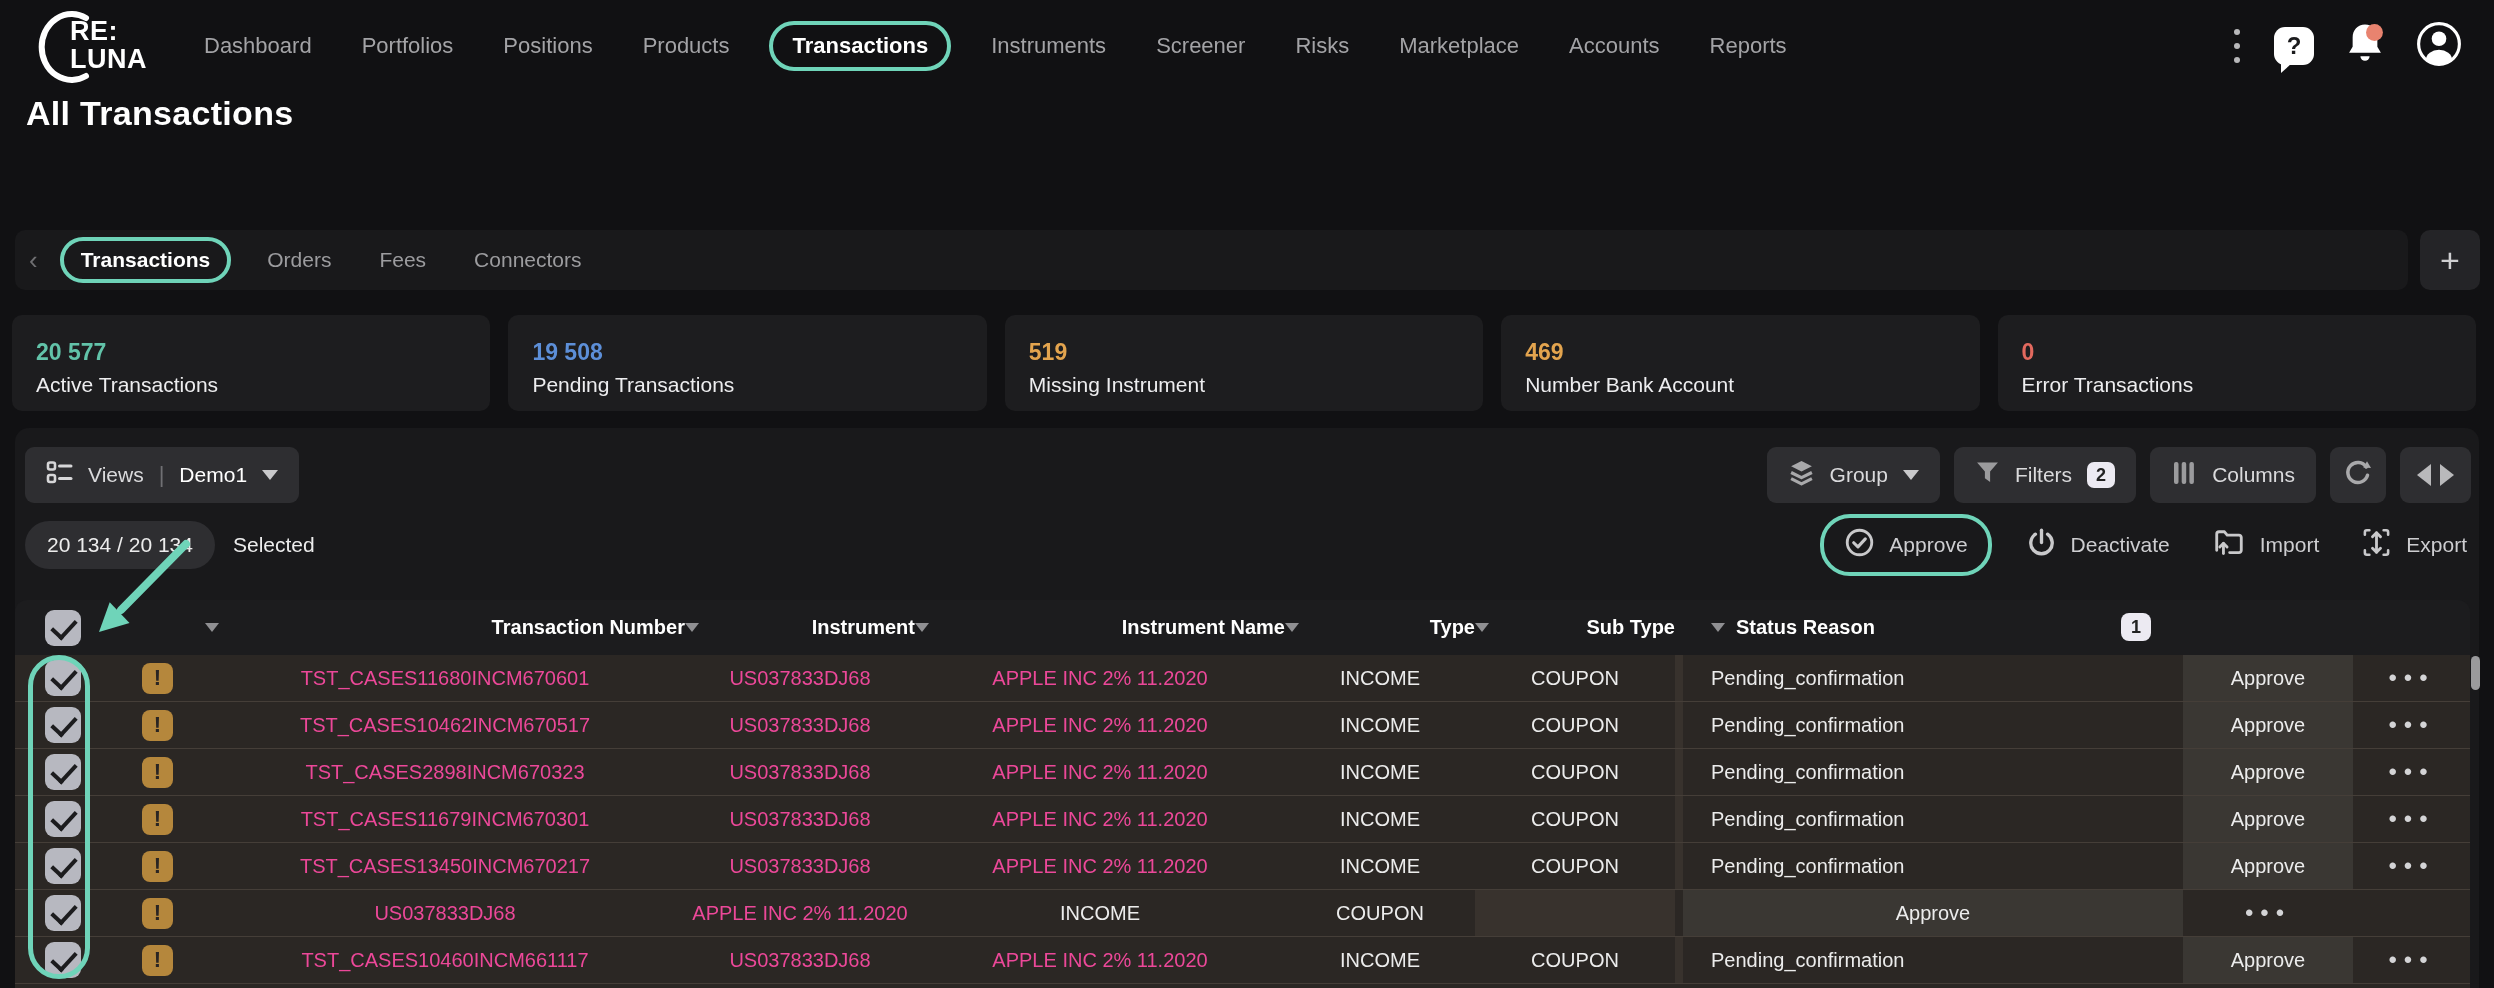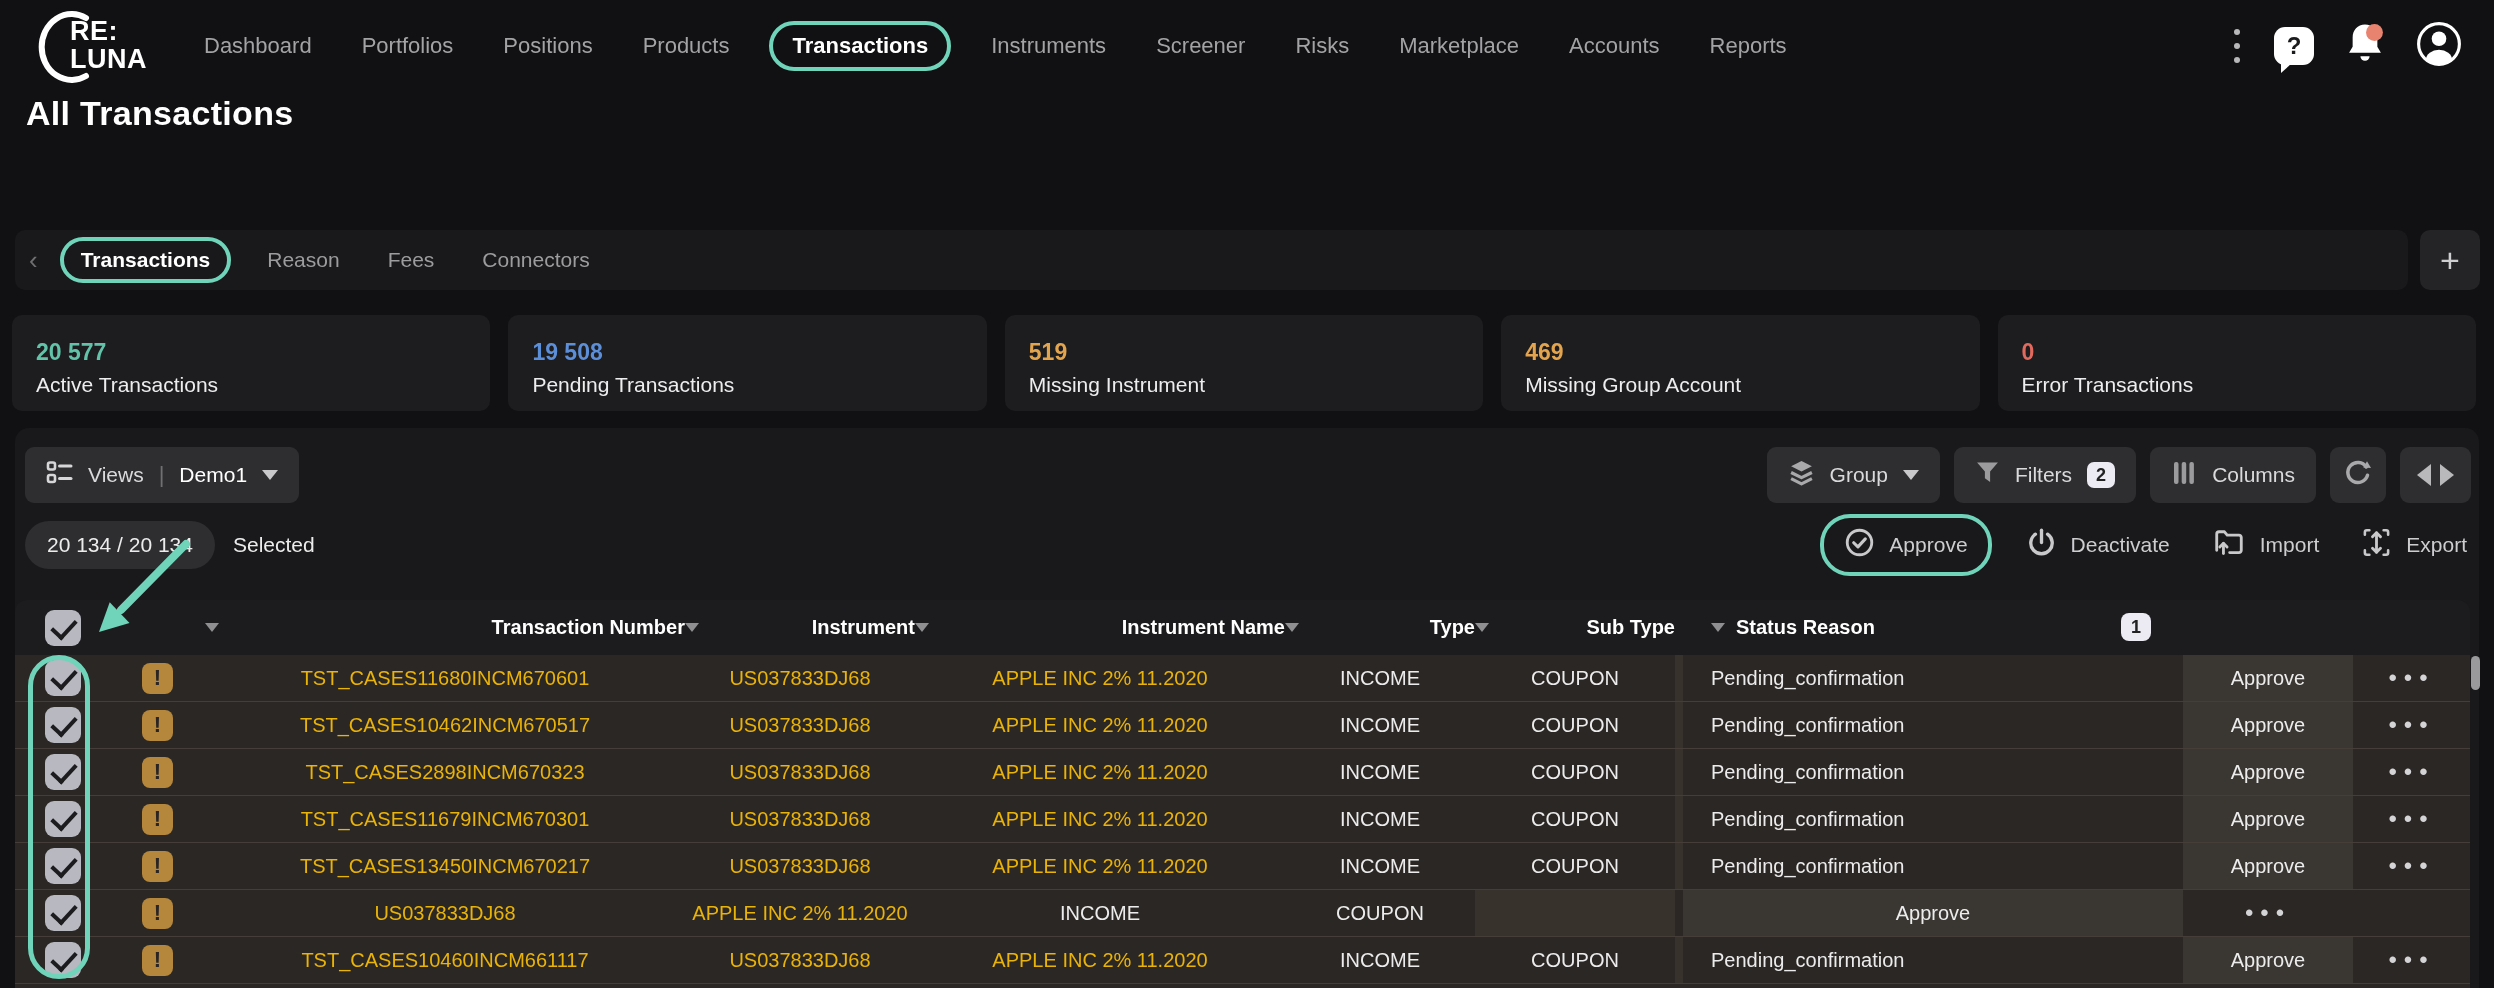--- a/index.html
+++ b/index.html
@@ -67,21 +67,21 @@
   
   .table { --cols: 95px 95px 480px 230px 370px 190px 200px 8px 500px 170px 117px;
            position:absolute; top:172px; left:0; width:2455px; bottom:0; }
   .thead { position:relative; height:55px; background:#1c1c1e; border-radius:12px 12px 0 0;
            display:grid; grid-template-columns:var(--cols); align-items:center; }
   .th { display:flex; align-items:center; justify-content:space-between; gap:11px; font-size:20px; font-weight:700; color:#fff; white-space:nowrap; }
   .th-status { justify-content:flex-start; padding-left:28px; }
   .header-badge { position:absolute; left:2106px; top:13px; background:#eceaf2; color:#222; font-weight:700; font-size:18px; border-radius:8px; padding:5px 10px; line-height:1; }
   .rows { position:absolute; top:55px; left:0; right:0; bottom:0; background:#2b2724; overflow:hidden; }
   .row { height:47px; display:grid; grid-template-columns:var(--cols); align-items:center; border-bottom:1px solid #453e38; }
-  .cell-link { color:#eab308; font-size:20px; text-align:center; white-space:nowrap; }
+  .cell-link { color:#ec4899; font-size:20px; text-align:center; white-space:nowrap; }
   .cell-white { color:#ececec; font-size:20px; text-align:center; }
   .cell-status { color:#ececec; font-size:20px; padding-left:28px; }
   .cell-divider { align-self:stretch; background:#38322d; }
   .cell-approve { align-self:stretch; background:#3a3733; display:flex; align-items:center; justify-content:center; font-size:20px; color:#ececec; cursor:pointer; }
   .cell-menu { align-self:stretch; display:flex; align-items:center; justify-content:center; color:#d4d4d6; letter-spacing:7px; font-size:24px; cursor:pointer; }
   .cell-menu::after { content:"•••"; }
 
   .checkbox { width:36px; height:36px; margin:0 auto; background:#b7b8c0; border-radius:9px; position:relative; cursor:pointer; }
   .checkbox::after { content:""; position:absolute; left:7px; top:9px; width:20px; height:11px;
                      border-left:4px solid #1c1c1e; border-bottom:4px solid #1c1c1e; transform:rotate(-47deg); }
@@ -154,21 +154,21 @@
     </div>
   </div>
 
   <div class="page-title">All Transactions</div>
 
   <div class="tabrow">
     <div class="tabbar">
       <span class="back-chevron">‹</span>
       <span id="tabs" style="display:flex;gap:48px;align-items:center;">
           <span class="tab active">Transactions</span>
-          <span class="tab">Reason</span>
+          <span class="tab">Orders</span>
           <span class="tab">Fees</span>
           <span class="tab">Connectors</span>
         </span>
     </div>
     <div class="add-btn">+</div>
   </div>
 
   <div class="cards" id="cards">
       <div class="card">
         <div class="card-value" style="color: rgb(98, 195, 169);">20 577</div>
@@ -177,21 +177,21 @@
       <div class="card">
         <div class="card-value" style="color: rgb(93, 143, 216);">19 508</div>
         <div class="card-label">Pending Transactions</div>
       </div>
       <div class="card">
         <div class="card-value" style="color: rgb(227, 164, 78);">519</div>
         <div class="card-label">Missing Instrument</div>
       </div>
       <div class="card">
         <div class="card-value" style="color: rgb(227, 164, 78);">469</div>
-        <div class="card-label">Missing Group Account</div>
+        <div class="card-label">Number Bank Account</div>
       </div>
       <div class="card">
         <div class="card-value" style="color: rgb(226, 105, 94);">0</div>
         <div class="card-label">Error Transactions</div>
       </div>
     </div>
 
   <div class="panel">
 
     <div class="toolbar">

